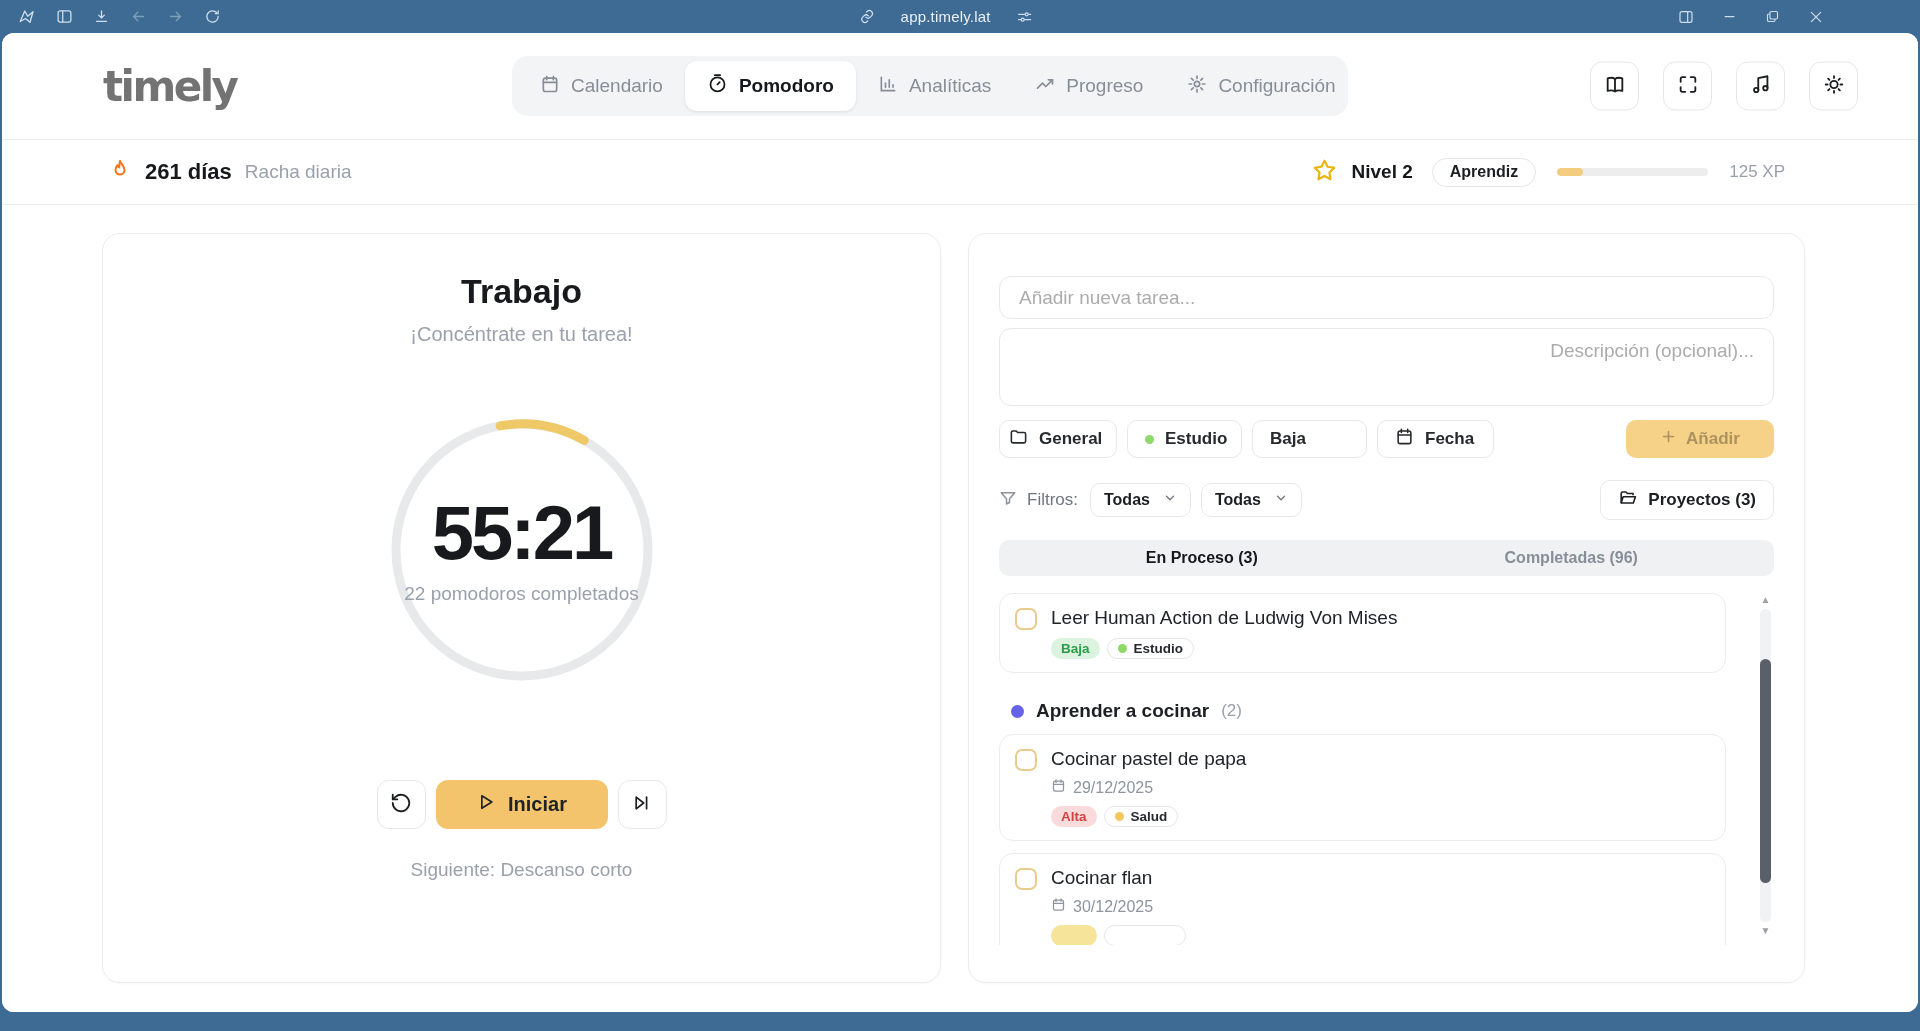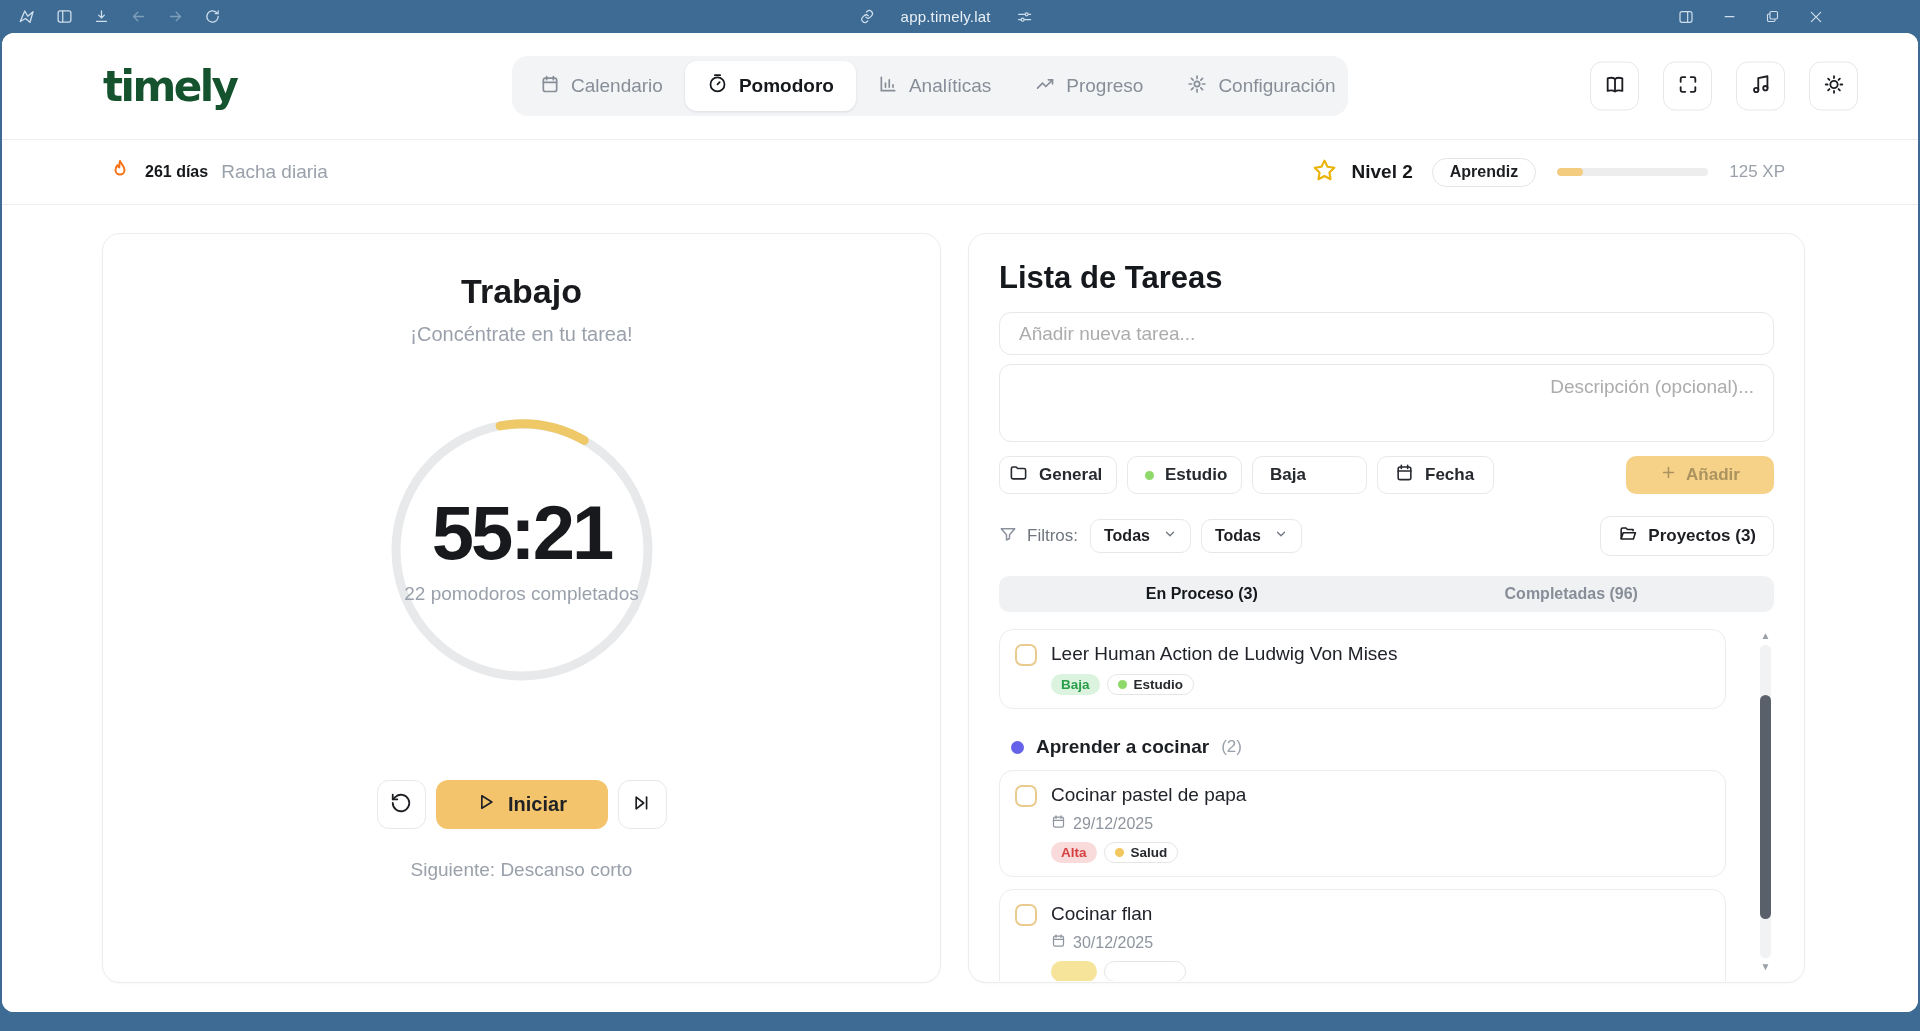--- a/index.html
+++ b/index.html
@@ -13,32 +13,32 @@
   .chrome-center { position:absolute; left:50%; transform:translateX(-58%); display:flex; align-items:center; gap:26px; }
   .chrome-url { font-size:15px; color:#e9f0f6; letter-spacing:.2px; }
   .chrome-right { margin-left:auto; display:flex; align-items:center; gap:28px; padding-right:78px; }
   .dim { opacity:.45; }
 
   
   .page { position:absolute; top:33px; left:2px; right:2px; bottom:19px; background:#ffffff; border-radius:12px; overflow:hidden; }
 
   
   .hdr { position:relative; height:107px; border-bottom:1px solid #ededed; background:#fff; }
-  .logo { position:absolute; left:101px; top:50%; transform:translateY(-50%); font-family:"DejaVu Sans",sans-serif; font-size:42px; font-weight:bold; letter-spacing:-2.5px; color:#14532d; }
+  .logo { position:absolute; left:101px; top:50%; transform:translateY(-50%); font-family:"DejaVu Sans",sans-serif; font-size:42px; font-weight:bold; letter-spacing:-2.5px; color:#737373; }
   .nav { position:absolute; left:510px; top:50%; transform:translateY(-50%); width:836px; height:60px; background:#f3f4f6; border-radius:16px; display:flex; align-items:center; justify-content:space-between; padding:5px 6px; }
   .nav-item { display:flex; align-items:center; gap:11px; height:50px; padding:0 22px; border-radius:12px; font-size:19px; font-weight:500; color:#878e98; cursor:default; }
   .nav-item.active { background:#fff; color:#15181c; font-weight:700; box-shadow:0 1px 3px rgba(16,24,40,.10); }
   .nav-item svg { flex:none; }
   .hdr-actions { position:absolute; right:60px; top:50%; transform:translateY(-50%); display:flex; gap:24px; }
   .icon-btn { width:49px; height:49px; background:#fff; border:1px solid #e7e7e7; border-radius:12px; display:flex; align-items:center; justify-content:center; color:#1c1e22; }
 
   
   .streak { height:65px; border-bottom:1px solid #ededed; display:flex; align-items:center; padding:0 133px 0 106px; background:#fff; }
   .streak-left { display:flex; align-items:center; gap:13px; }
-  .streak-days { font-size:16px; font-weight:700; color:#16181b; }
+  .streak-days { font-size:22px; font-weight:700; color:#16181b; }
   .streak-label { font-size:19px; color:#9aa1ab; }
   .streak-right { margin-left:auto; display:flex; align-items:center; gap:15px; }
   .level { font-size:19px; font-weight:700; color:#16181b; }
   .rank-pill { border:1px solid #e4e4e4; border-radius:999px; height:29px; display:flex; align-items:center; padding:0 17px; font-size:16px; font-weight:600; color:#1c1e22; margin-left:4px; }
   .xp-track { width:151px; height:8px; border-radius:4px; background:#ededed; overflow:hidden; margin-left:6px; }
   .xp-fill { height:100%; border-radius:4px; background:#f3cc80; }
   .xp-text { font-size:17px; color:#9aa1ab; margin-left:6px; }
 
   
   .main { position:relative; height:calc(100% - 172px); background:#fff; }
@@ -346,21 +346,20 @@
                 <line x1="17.5" y1="5" x2="17.5" y2="19"></line>
               </svg>
           </span>
         </button>
       </div>
 
       <div class="t-next">Siguiente: Descanso corto</div>
     </section>
 
     <section class="card tasks-card">
-      <div class="lt-title">Lista de Tareas</div>
 
       <input class="new-task" placeholder="Añadir nueva tarea..." style="">
       <textarea class="new-desc" placeholder="Descripción (opcional)..." style=""></textarea>
 
       <div class="toolbar">
         <button class="tool-btn w1">
           <span>
             <svg width="19" height="19" viewBox="0 0 24 24" fill="none" stroke="currentColor" stroke-width="2" stroke-linejoin="round">
                 <path d="M3 7a2 2 0 0 1 2-2h4l2 2h8a2 2 0 0 1 2 2v9a2 2 0 0 1-2 2H5a2 2 0 0 1-2-2z"></path>
               </svg>

